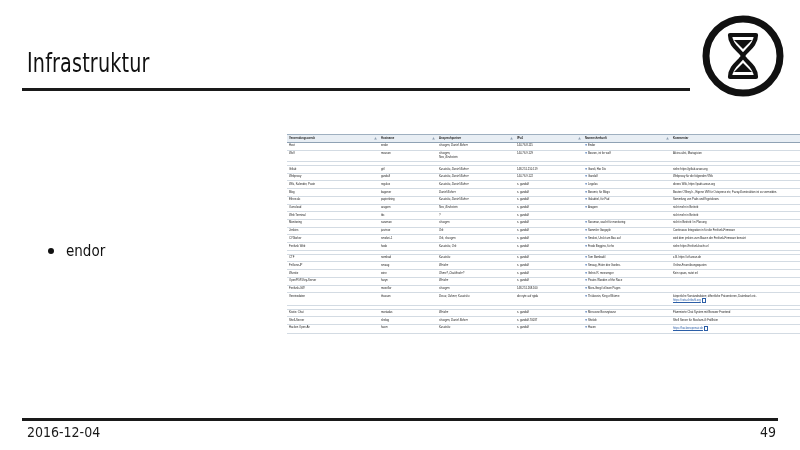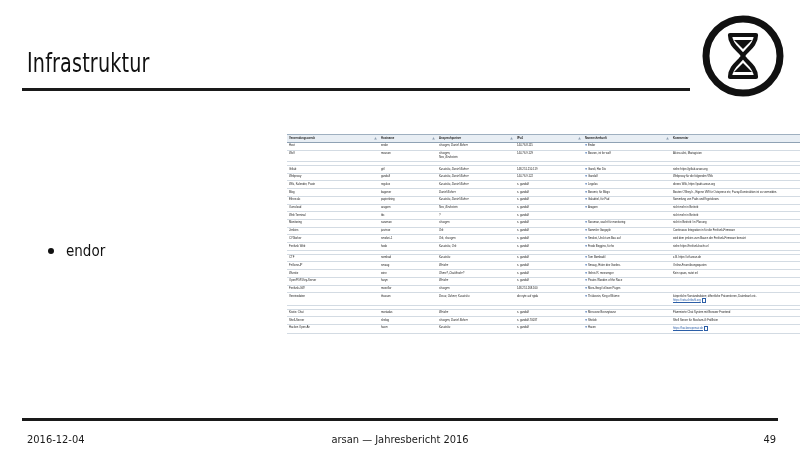--- a/index.html
+++ b/index.html
@@ -88,23 +88,23 @@
   .c-name{font-style:italic;}
   .lnk{color:#2b5ea7;text-decoration:underline;}
   .ext{display:inline-block;width:2.4px;height:2.4px;border:0.4px solid #2b5ea7;margin-left:0.8px;vertical-align:middle;}
   .pin{color:#2b5ea7;font-size:2.6px;margin-right:0.6px;}
   
   #footer-rule{
     position:absolute;left:22px;top:418px;width:756px;height:2.5px;background:#1a1a1a;
   }
   #footer{
     position:absolute;left:0;top:424px;width:800px;height:22px;
-    display:flex;align-items:flex-end;
+    display:flex;align-items:flex-start;
     font-family:"DejaVu Sans Condensed","Liberation Sans", sans-serif;
-    font-size:11px;color:#1a1a1a;
+    font-size:14px;color:#1a1a1a;
   }
   #footer-date{position:absolute;left:27px;}
   #footer-center{width:100%;text-align:center;}
   #footer-page{position:absolute;right:24px;}
 </style>
 </head>
 <body>
 
 <div id="slide-title">Infrastruktur</div>
 <div id="title-rule"></div>
@@ -349,15 +349,14 @@
           <td><span class="pin">⚑</span>Hacen</td>
           <td><span class="lnk">https://hackenopenair.de</span><span class="ext"></span></td>
         </tr>
       </tbody>
   </table>
 </div>
 
 <div id="footer-rule"></div>
 <div id="footer">
   <span id="footer-date">2016-12-04</span>
-  <span id="footer-center">arsan — Jahresbericht 2016</span>
   <span id="footer-page">49</span>
 </div>
 
 </body></html>

